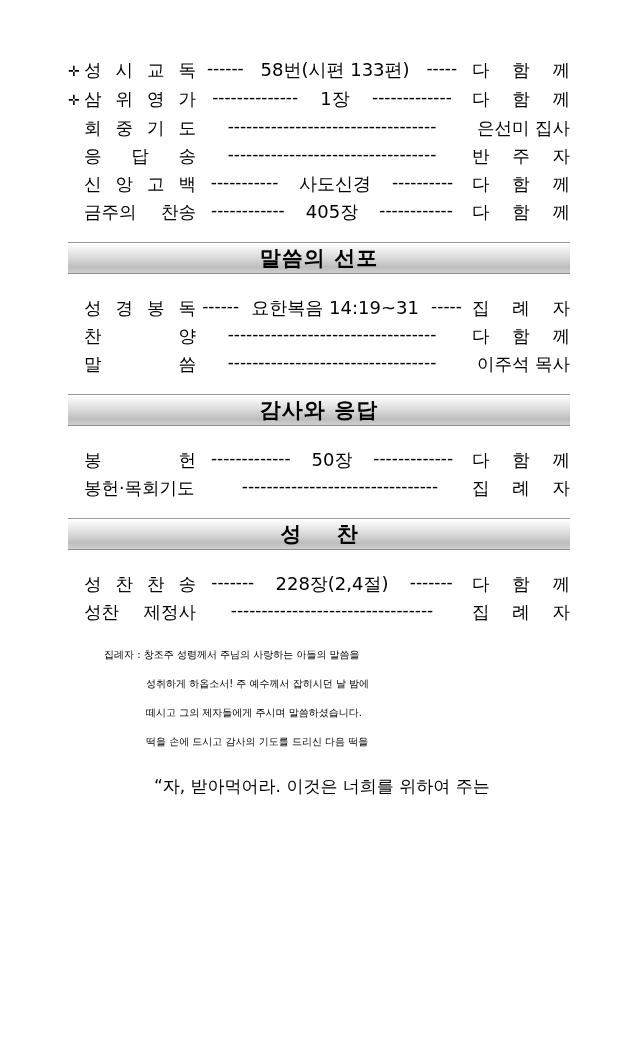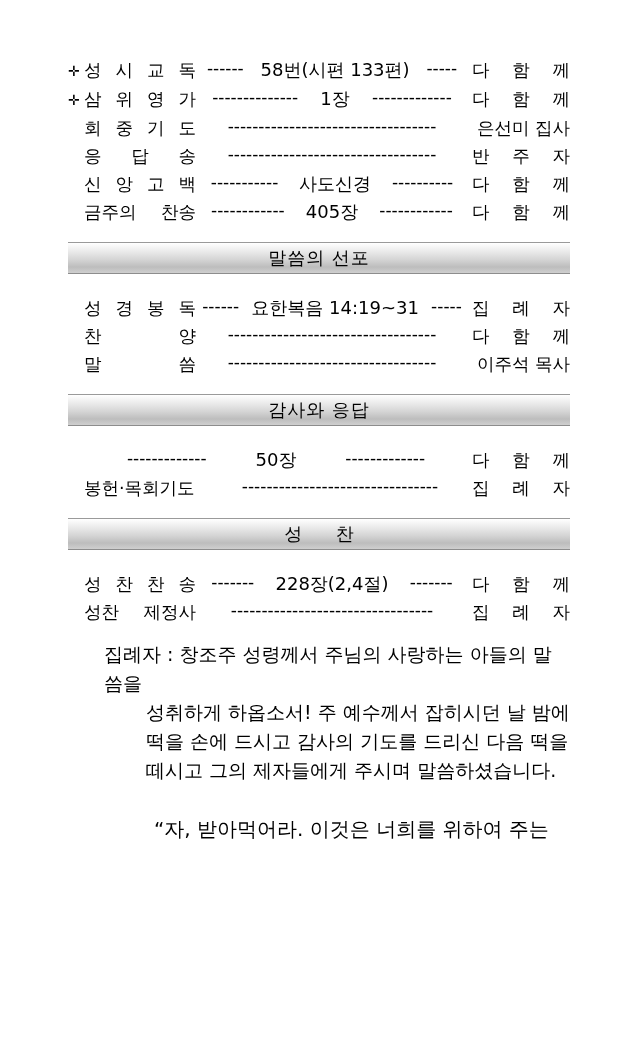--- a/index.html
+++ b/index.html
@@ -98,51 +98,51 @@
     height: 30px;
     margin: 16px 0 10px 0;
     background: linear-gradient(to bottom, #ffffff 0%, #efefef 22%, #d5d5d5 55%, #bdbdbd 80%, #cfcfcf 100%);
     border-top: 1px solid #9a9a9a;
     border-bottom: 1px solid #8d8d8d;
     display: flex;
     align-items: center;
     justify-content: center;
   }
   .section-bar span {
-    font-size: 18px;
-    font-weight: normal;
+    font-size: 21px;
+    font-weight: bold;
     letter-spacing: 1px;
   }
   .section-bar.wide span {
     letter-spacing: 14px;
     text-indent: 14px;
   }
 
   .gap-after-bar { height: 10px; }
 
   
   .liturgy {
     margin-top: 14px;
-    font-size: 19px;
+    font-size: 10px;
     line-height: 29px;
   }
   .liturgy p {
     margin: 0;
     text-indent: 0;
   }
   .lit-first {
     padding-left: 36px;
   }
   .lit-indent {
     padding-left: 78px;
   }
   .quote {
-    margin-top: 30px;
+    margin-top: 16px;
     padding-left: 86px;
-    font-size: 20px;
+    font-size: 17px;
     line-height: 29px;
   }
   .quote p { margin: 0; }
   .quote .q2 { padding-left: 12px; }
 </style>
 </head>
 <body>
 
 <div class="page">
 
@@ -234,20 +234,21 @@
 
   <div class="section-bar">
     <span>감사와 응답</span>
   </div>
   <div class="gap-after-bar"></div>
 
   <div class="order-list">
 
     <div class="order-row">
       <span class="cross"></span>
+      <span class="row-title"><span class="t-w">봉        헌</span></span>
       <span class="dots">-------------</span>
       <span class="mid">50장</span>
       <span class="dots">-------------</span>
       <span class="row-person"><span class="p-w">다 함 께</span></span>
     </div>
 
     <div class="order-row">
       <span class="cross"></span>
       <span class="row-title"><span class="t-w2">봉헌·목회기도</span></span>
       <span class="dots">--------------------------------</span>
@@ -277,21 +278,21 @@
       <span class="row-title"><span class="t-w">성찬 제정사</span></span>
       <span class="dots">---------------------------------</span>
       <span class="row-person"><span class="p-w">집 례 자</span></span>
     </div>
 
   </div>
 
   <div class="liturgy">
     <p class="lit-first">집례자 : 창조주 성령께서 주님의 사랑하는 아들의 말씀을</p>
     <p class="lit-indent">성취하게 하옵소서! 주 예수께서 잡히시던 날 밤에</p>
+    <p class="lit-indent">떼시고 그의 제자들에게 주시며 말씀하셨습니다.</p>
     <p class="lit-indent">떡을 손에 드시고 감사의 기도를 드리신 다음 떡을</p>
-    <p class="lit-indent">떼시고 그의 제자들에게 주시며 말씀하셨습니다.</p>
   </div>
 
   <div class="quote">
     <p class="q1">“자, 받아먹어라. 이것은 너희를 위하여 주는</p>
   </div>
 
 </div>
 
 </body></html>

